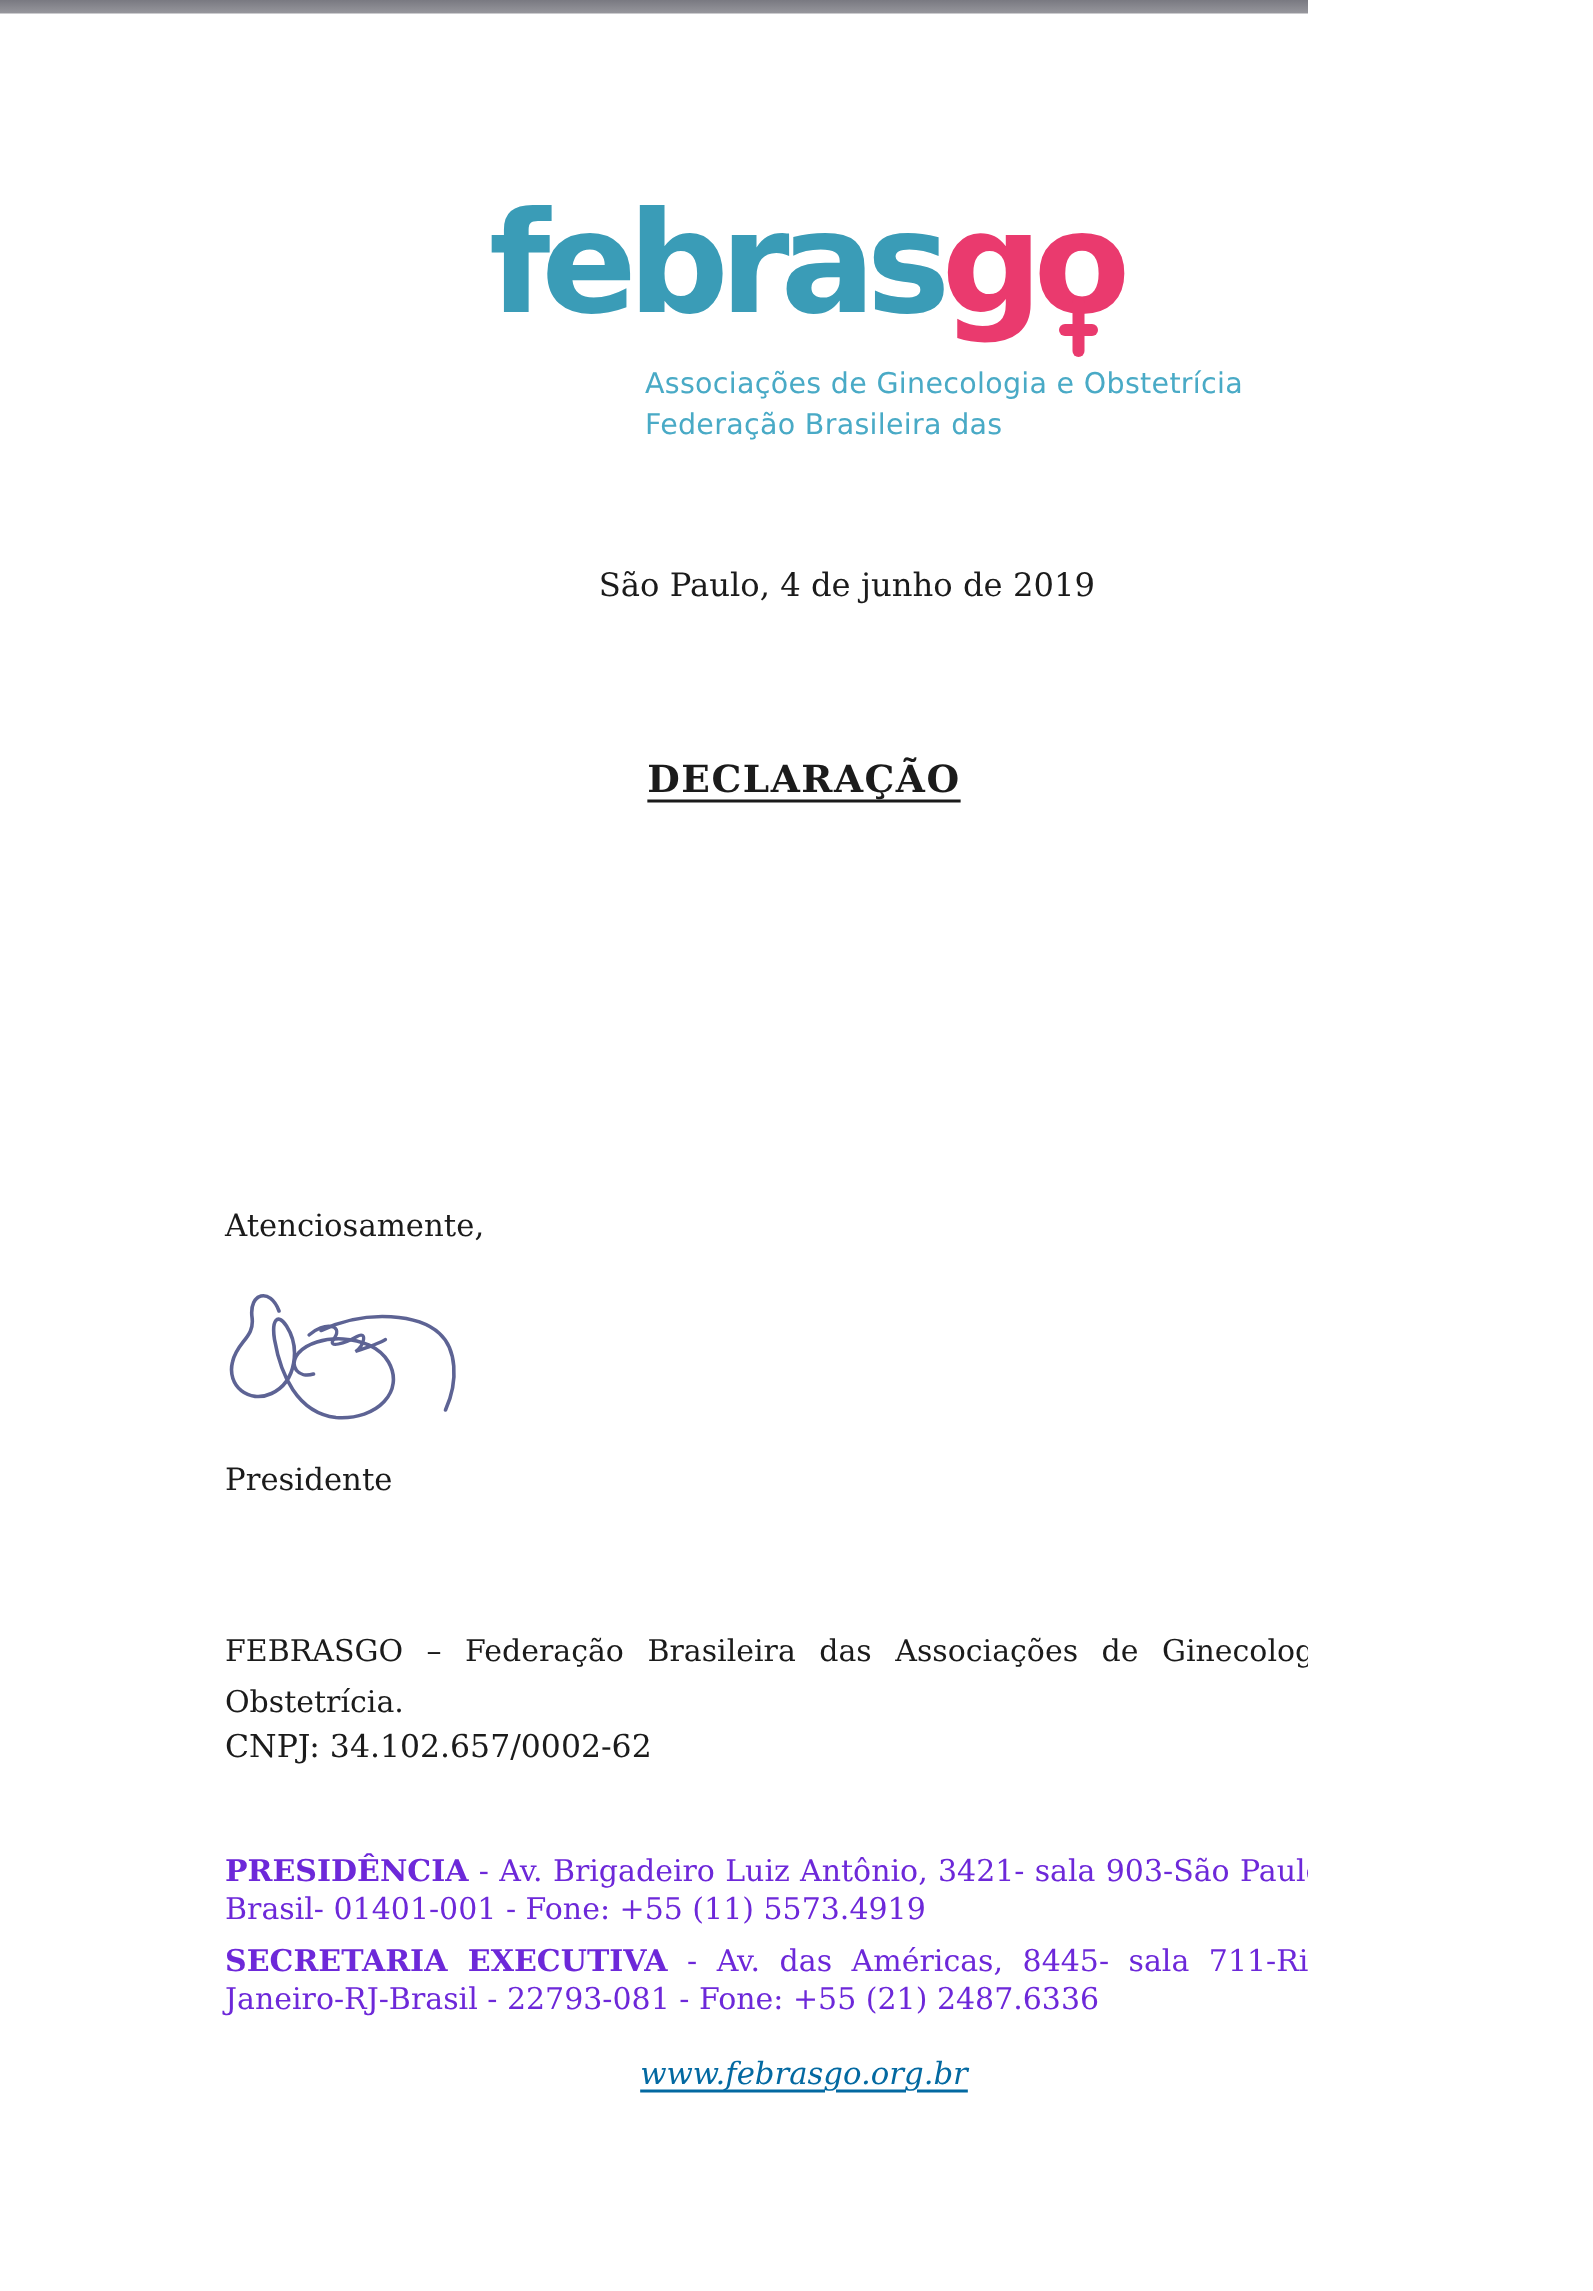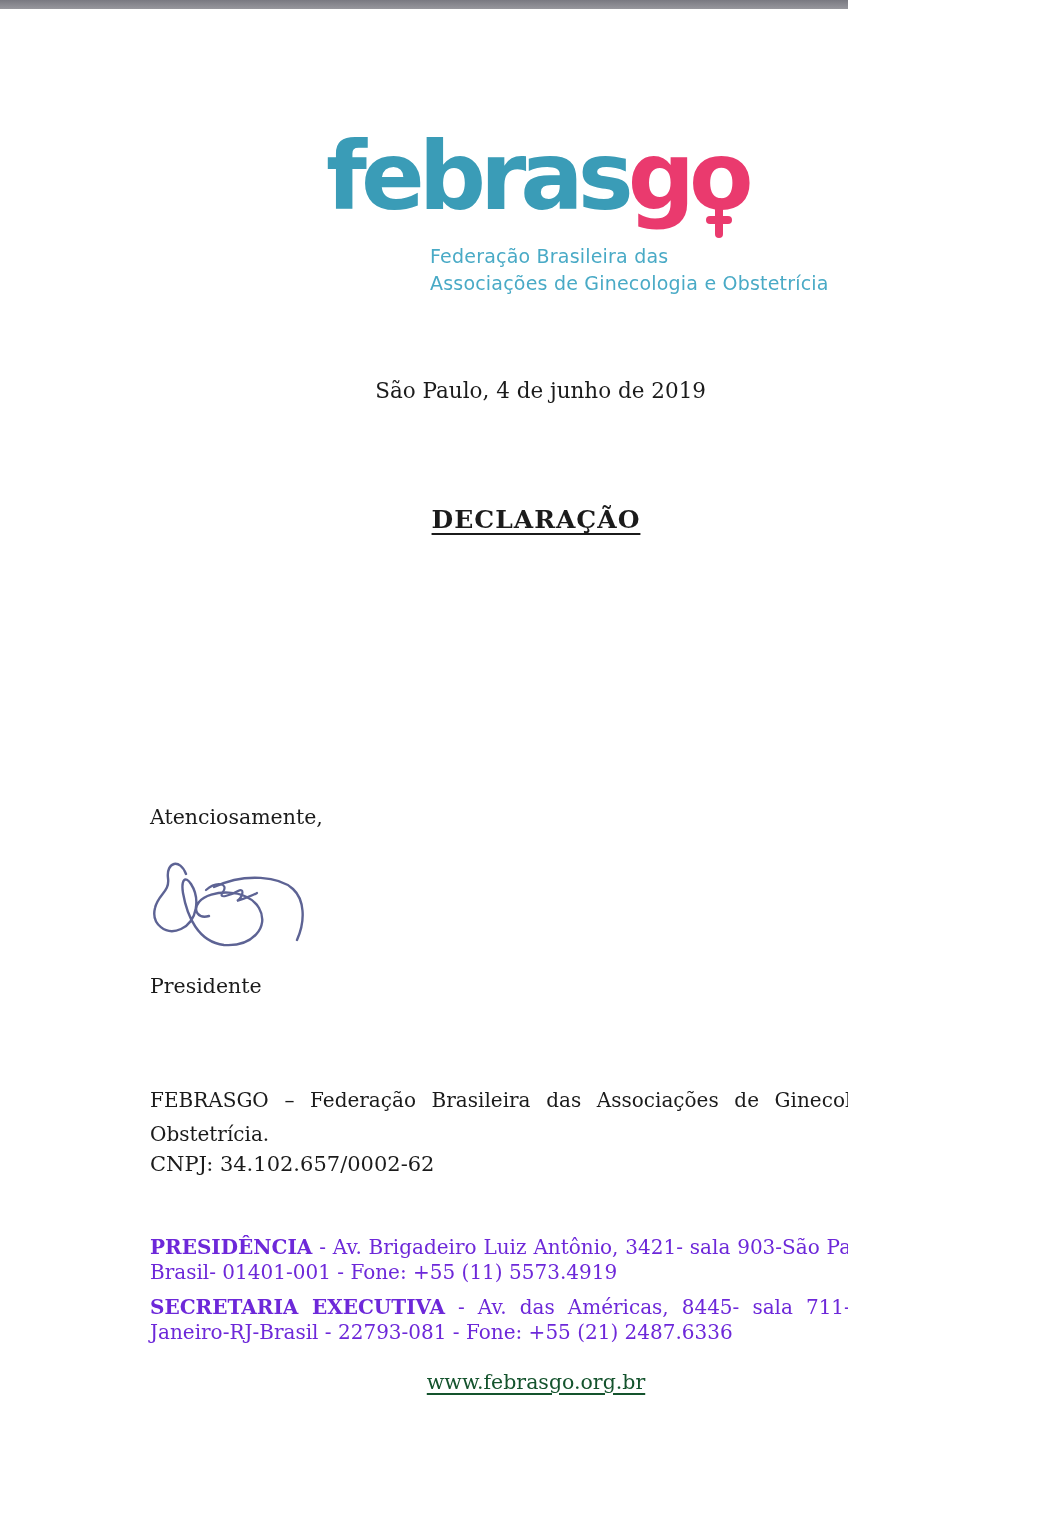--- a/index.html
+++ b/index.html
@@ -1,18 +1,18 @@
 <!DOCTYPE html>
 <html><head>
 <meta charset="utf-8">
 <style>
   html,body{margin:0;padding:0;background:#ffffff;}
   .page{
     position:relative;width:848px;height:1527px;background:#ffffff;overflow:hidden;
-    font-family:"DejaVu Serif", serif;color:#1b1b1b;
+    font-family:"DejaVu Serif", serif;color:#1b1b1b;padding-left:24px;
   }
   .topbar{
     position:absolute;left:0;top:0;width:1062px;height:9px;
     background:linear-gradient(180deg,#797981,#97979d);
   }
   
   .wordmark{
     position:absolute;left:326px;top:130px;
     font-family:"DejaVu Sans", sans-serif;font-weight:700;
     font-size:94px;line-height:1;letter-spacing:-6px;white-space:nowrap;
@@ -40,39 +40,39 @@
   .signer{position:absolute;left:150px;top:971px;font-size:20.5px;line-height:31px;}
   .org{position:absolute;left:150px;top:1084px;width:772px;font-size:20px;line-height:33.5px;text-align:justify;}
   .cnpj{position:absolute;left:150px;top:1152px;font-size:21px;}
   
   .foot{position:absolute;left:150px;width:772px;color:#6d28d9;
     font-size:20px;line-height:24.5px;text-align:justify;}
   .foot .lbl{font-weight:700;}
   .foot1{top:1235px;}
   .foot2{top:1295px;}
   .site{position:absolute;left:150px;width:772px;top:1370px;text-align:center;font-size:20.5px;}
-  .site a{color:#14532d;text-decoration:underline;text-underline-offset:4px;cursor:pointer;}
+  .site a{color:#0369a1;text-decoration:underline;text-underline-offset:4px;cursor:pointer;font-style:italic;}
   b{font-weight:700;}
 </style>
 </head>
 <body>
 
 <div class="page">
 
   <div class="topbar"></div>
 
   <div class="wordmark">
     <span class="wm-teal">febras</span><span class="wm-pink">g</span><span class="o-wrap"><span>o</span><span class="female-cross">
           <span class="stem"></span>
           <span class="bar"></span>
         </span></span>
   </div>
   <div class="tagline">
+    <div>Associações de Ginecologia e Obstetrícia</div>
     <div>Federação Brasileira das</div>
-    <div>Associações de Ginecologia e Obstetrícia</div>
   </div>
 
   <div class="dateline">São Paulo, 4 de junho de 2019</div>
 
   <div class="doc-title">
     <span>DECLARAÇÃO</span>
   </div>
 
 
   <div class="closing">Atenciosamente,</div>

